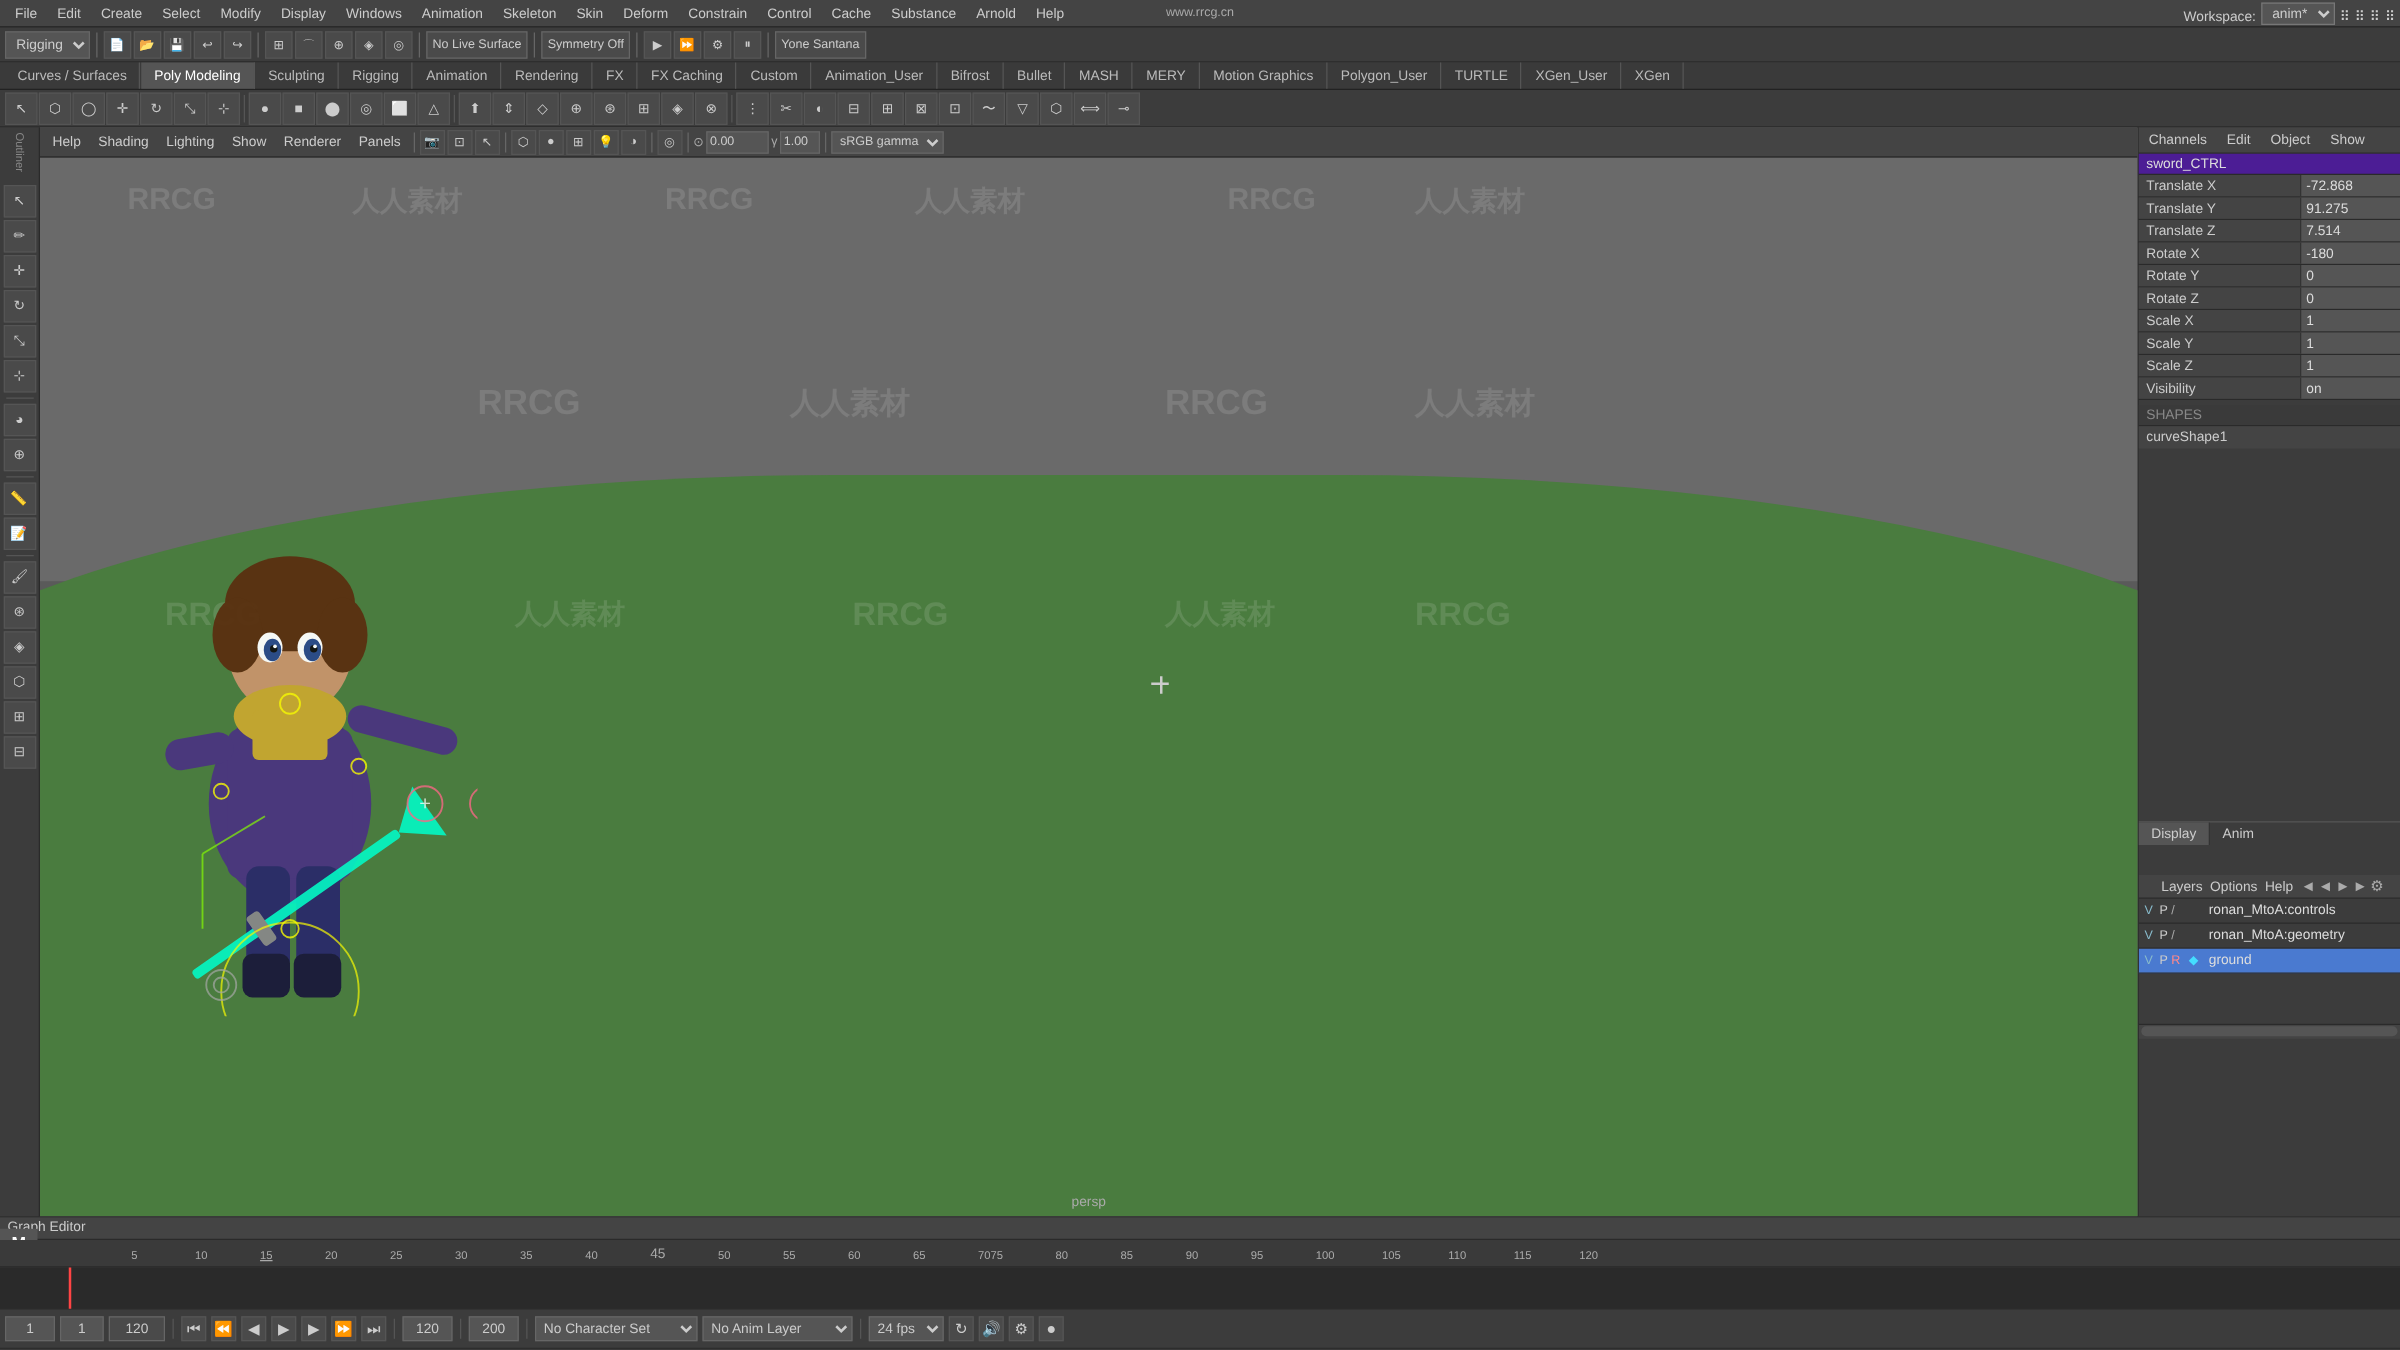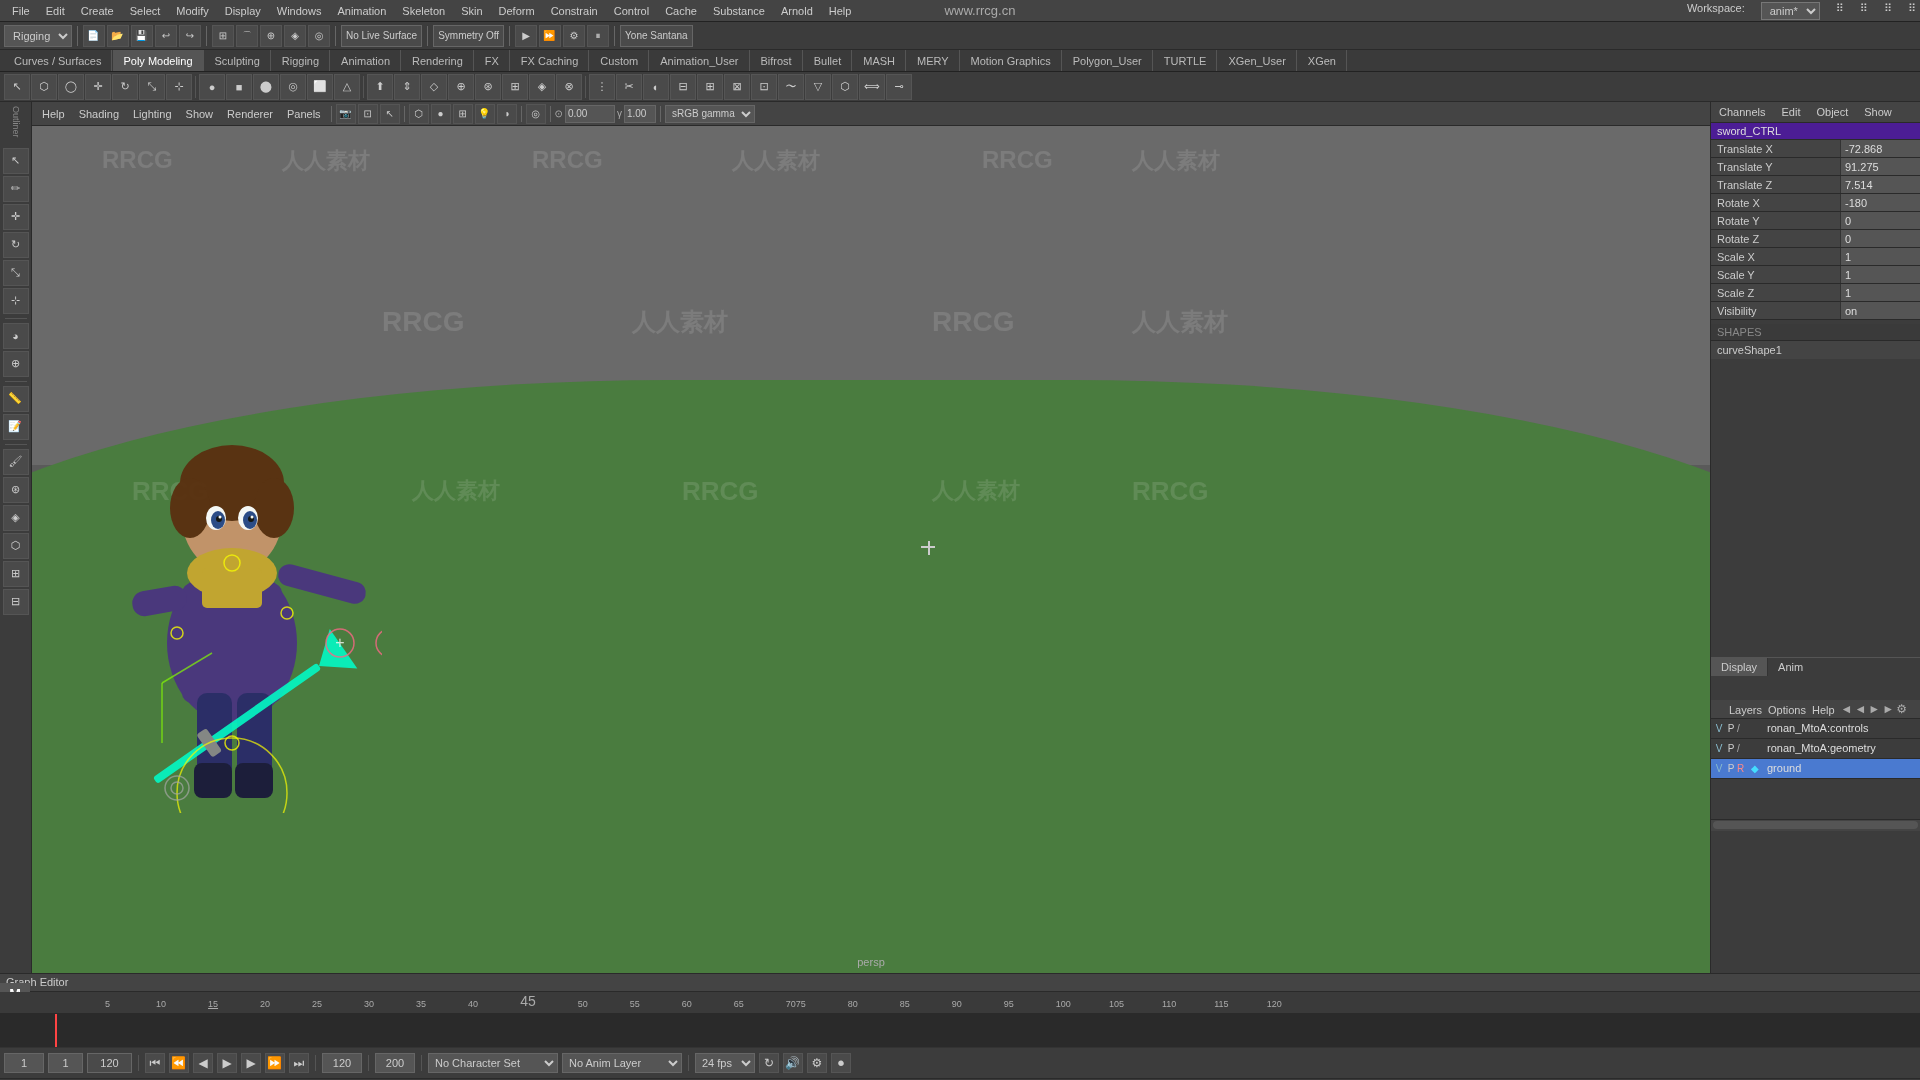--- a/index.html
+++ b/index.html
@@ -31,28 +31,27 @@
       color: #ccc;
       font-size: 11px;
       cursor: pointer;
       white-space: nowrap;
     }
     .top-center-url {
       position: absolute;
       left: 50%;
       transform: translateX(-50%);
       color: #aaa;
-      font-size: 13px;
-      margin-left: 20px;
+      font-size: 10px;
     }
     .workspace-area {
       margin-left: auto;
       display: flex;
-      align-items: flex-start;
-      gap: 16px;
+      align-items: flex-end;
+      gap: 4px;
       color: #ccc;
       font-size: 11px;
     }
     .workspace-dropdown {
       background: #555;
       border: 1px solid #777;
       color: #ccc;
       padding: 1px 4px;
       font-size: 11px;
     }
@@ -870,21 +869,21 @@
       <div style="position:absolute;left:0px;bottom:2px;display:flex;align-items:flex-end;">
         <span style="width:55px;font-size:9px;color:#888;"></span>
         <span style="font-size:9px;color:#aaa;margin-right:46px;">5</span>
         <span style="font-size:9px;color:#aaa;margin-right:42px;">10</span>
         <span style="font-size:9px;color:#aaa;margin-right:42px;text-decoration:underline;">15</span>
         <span style="font-size:9px;color:#aaa;margin-right:42px;">20</span>
         <span style="font-size:9px;color:#aaa;margin-right:42px;">25</span>
         <span style="font-size:9px;color:#aaa;margin-right:42px;">30</span>
         <span style="font-size:9px;color:#aaa;margin-right:42px;">35</span>
         <span style="font-size:9px;color:#aaa;margin-right:42px;">40</span>
-        <span style="font-size:14px;color:#aaa;margin-right:42px;">45</span>
+        <span style="font-size:11px;color:#aaa;margin-right:42px;">45</span>
         <span style="font-size:9px;color:#aaa;margin-right:42px;">50</span>
         <span style="font-size:9px;color:#aaa;margin-right:42px;">55</span>
         <span style="font-size:9px;color:#aaa;margin-right:42px;">60</span>
         <span style="font-size:9px;color:#aaa;margin-right:42px;">65</span>
         <span style="font-size:9px;color:#aaa;">70</span>
         <span style="font-size:9px;color:#aaa;margin-right:42px;">75</span>
         <span style="font-size:9px;color:#aaa;margin-right:42px;">80</span>
         <span style="font-size:9px;color:#aaa;margin-right:42px;">85</span>
         <span style="font-size:9px;color:#aaa;margin-right:42px;">90</span>
         <span style="font-size:9px;color:#aaa;margin-right:42px;">95</span>

